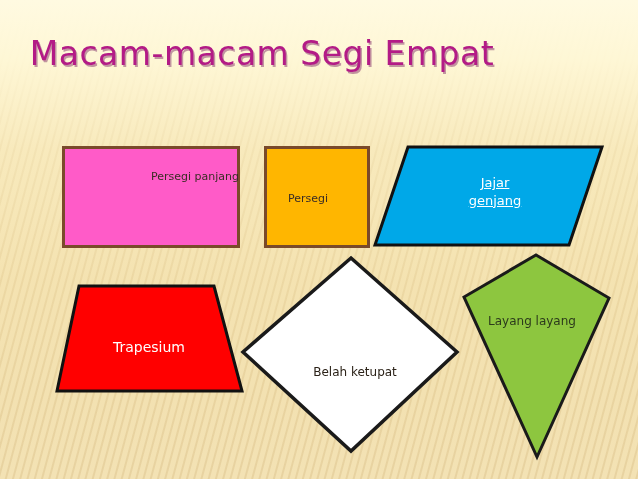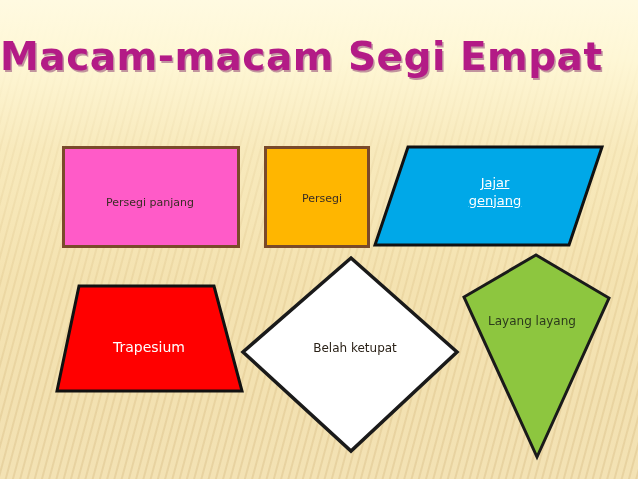--- a/index.html
+++ b/index.html
@@ -34,22 +34,22 @@
         rgba(214,185,128,0.00) 7px);
   }
   
   #title {
     position: absolute;
     left: 0;
     top: 36px;
     width: 524px;
     text-align: center;
     font-family: "DejaVu Sans", sans-serif;
-    font-size: 39px;
-    font-weight: bold;
+    font-size: 33px;
+    font-weight: normal;
     letter-spacing: 0.5px;
     color: #b31b86;
     text-shadow: 1.5px 1.5px 0 rgba(120,30,95,0.45);
     white-space: nowrap;
     line-height: 1.1;
   }
   
   .shape {
     position: absolute;
   }
@@ -67,37 +67,37 @@
   }
   
   #shape-persegi-panjang { left: 62px;  top: 146px; }
   #shape-persegi         { left: 264px; top: 146px; }
   #shape-jajar-genjang   { left: 373px; top: 145px; }
   #shape-trapesium       { left: 54px;  top: 283px; }
   #shape-belah-ketupat   { left: 240px; top: 255px; }
   #shape-layang-layang   { left: 461px; top: 252px; }
 
   #label-persegi-panjang {
-    left: 62px; top: 196px; width: 176px;
-    font-size: 11px; color: #3a2d25;
+    left: 62px; top: 170px; width: 176px;
+    font-size: 11px; color: #3a2d25; padding-left: 45px;
   }
   #label-persegi {
-    left: 260px; top: 192px; width: 124px;
+    left: 246px; top: 192px; width: 124px;
     font-size: 11px; color: #3a2d25;
   }
   #label-jajar-genjang {
     left: 400px; top: 174px; width: 190px;
     font-size: 13px; color: #ffffff; text-decoration: underline;
   }
   #label-trapesium {
     left: 54px; top: 338px; width: 190px;
     font-size: 14px; color: #ffffff;
   }
   #label-belah-ketupat {
-    left: 250px; top: 340px; width: 210px;
+    left: 250px; top: 364px; width: 210px;
     font-size: 12px; color: #2b2218;
   }
   #label-layang-layang {
     left: 461px; top: 305px; width: 142px;
     font-size: 12px; color: #2c3a1c; margin-top: 8px;
   }
 </style>
 </head>
 <body>
 

